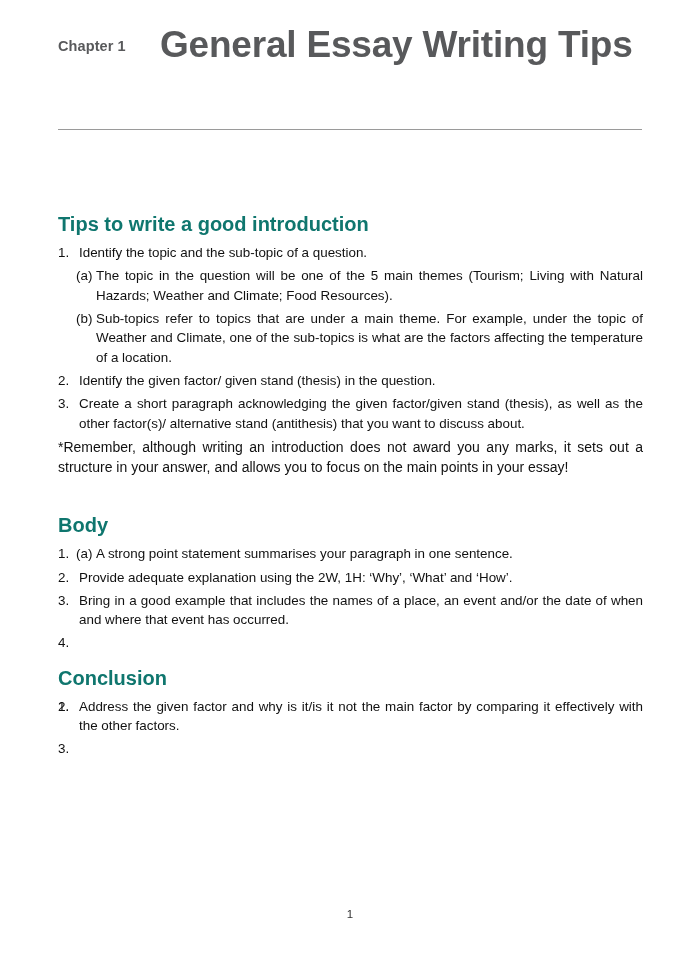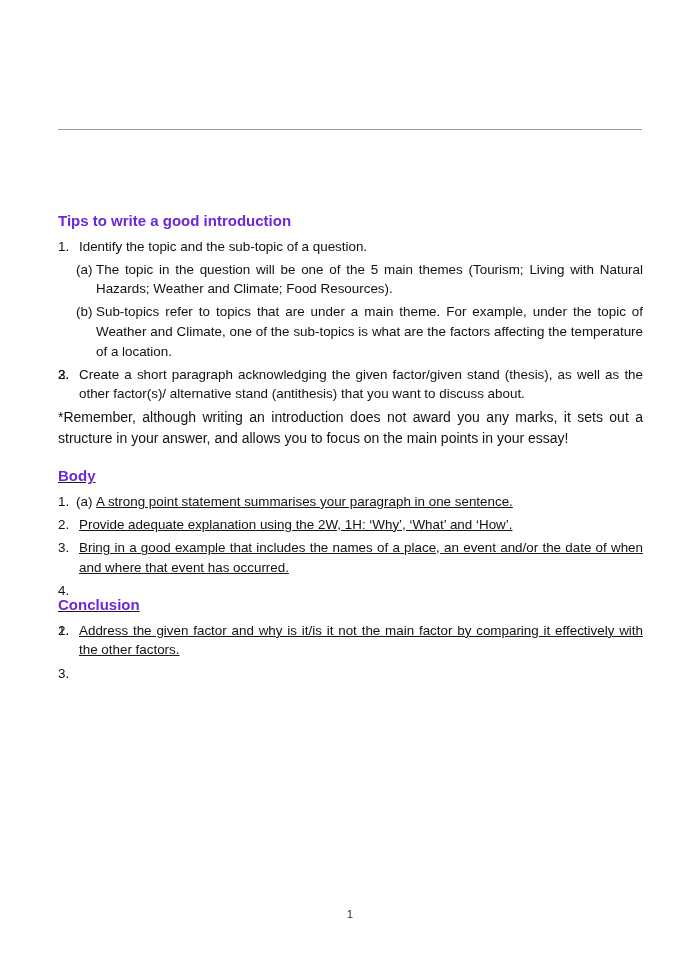--- a/index.html
+++ b/index.html
@@ -58,29 +58,28 @@
   }
 
   
   .content {
     position: absolute;
     left: 58px;
     top: 212px;
     width: 585px;
   }
   .section-heading {
-    font-size: 15px;
+    font-size: 20px;
     font-weight: 700;
-    color: #6d28d9;
+    color: #0f766e;
     margin: 0 0 6px 0;
     line-height: 1.25;
   }
   .section + .section {
-    margin-top: 19px;
-    text-decoration: underline;
+    margin-top: 36px;
   }
   .list {
     margin: 0;
     padding: 0;
     list-style: none;
   }
   .li {
     position: relative;
     padding-left: 21px;
     font-size: 13.4px;
@@ -136,33 +135,37 @@
     text-align: center;
     font-size: 11.5px;
     color: #333333;
   }
 </style>
 </head>
 <body>
 
 <div class="page">
 
+  <div class="header">
+    <div class="chapter-label">Chapter 1</div>
+    <div class="page-title">General Essay Writing Tips</div>
+  </div>
 
   <div class="header-rule"></div>
 
   <div class="content">
       <div class="section">
         <div class="section-heading">Tips to write a good introduction</div>
         <ul class="list">
           <li class="li"><span class="marker">1.</span><span>Identify the topic and the sub-topic of a question.</span></li>
           <ul class="sublist">
             <li class="subli"><span class="marker">(a)</span><span>The topic in the question will be one of the 5 main themes (Tourism; Living with Natural Hazards; Weather and Climate; Food Resources).</span></li>
             <li class="subli"><span class="marker">(b)</span><span>Sub-topics refer to topics that are under a main theme. For example, under the topic of Weather and Climate, one of the sub-topics is what are the factors affecting the temperature of a location.</span></li>
           </ul>
-          <li class="li"><span class="marker">2.</span></li>
+          <li class="li"><span class="marker">2.</span><span>Identify the given factor/ given stand (thesis) in the question.</span></li>
           <li class="li"><span class="marker">3.</span><span>Create a short paragraph acknowledging the given factor/given stand (thesis), as well as the other factor(s)/ alternative stand (antithesis) that you want to discuss about.</span></li>
         </ul>
         <p class="note-para">*Remember, although writing an introduction does not award you any marks, it sets out a structure in your answer, and allows you to focus on the main points in your essay!</p>
       </div>
       <div class="section">
         <div class="section-heading">Body</div>
         <ul class="list">
           <li class="li"><span class="marker">1.</span></li>
           <ul class="sublist">
             <li class="subli"><span class="marker">(a)</span><span>A strong point statement summarises your paragraph in one sentence.</span></li>

